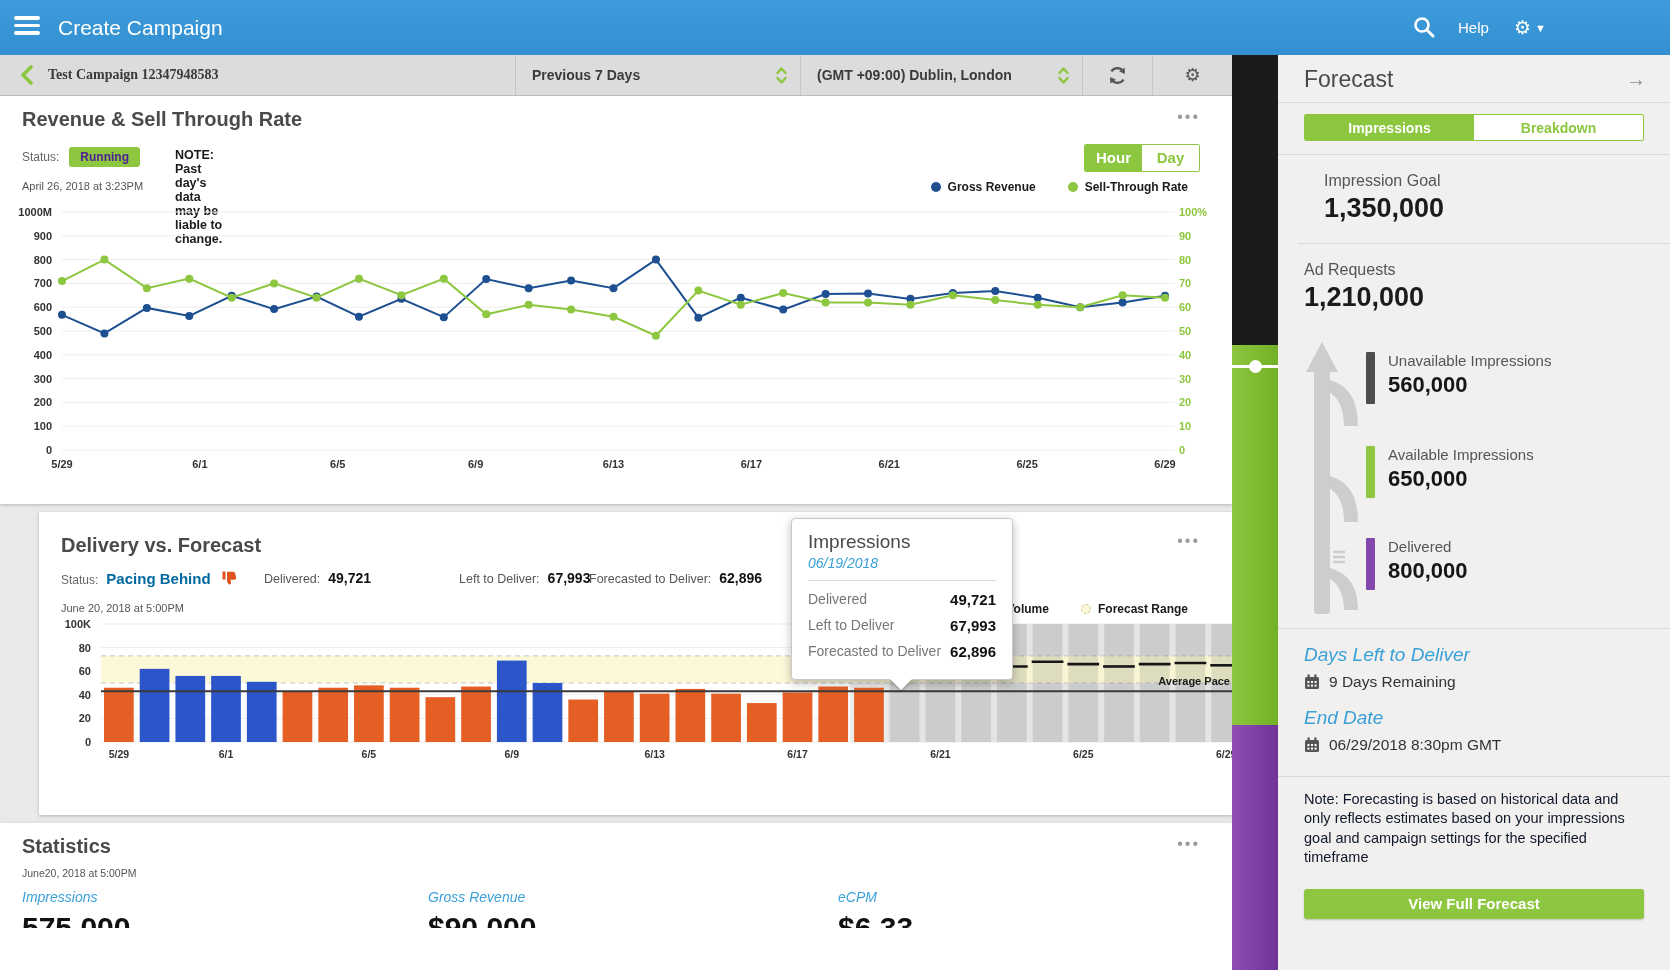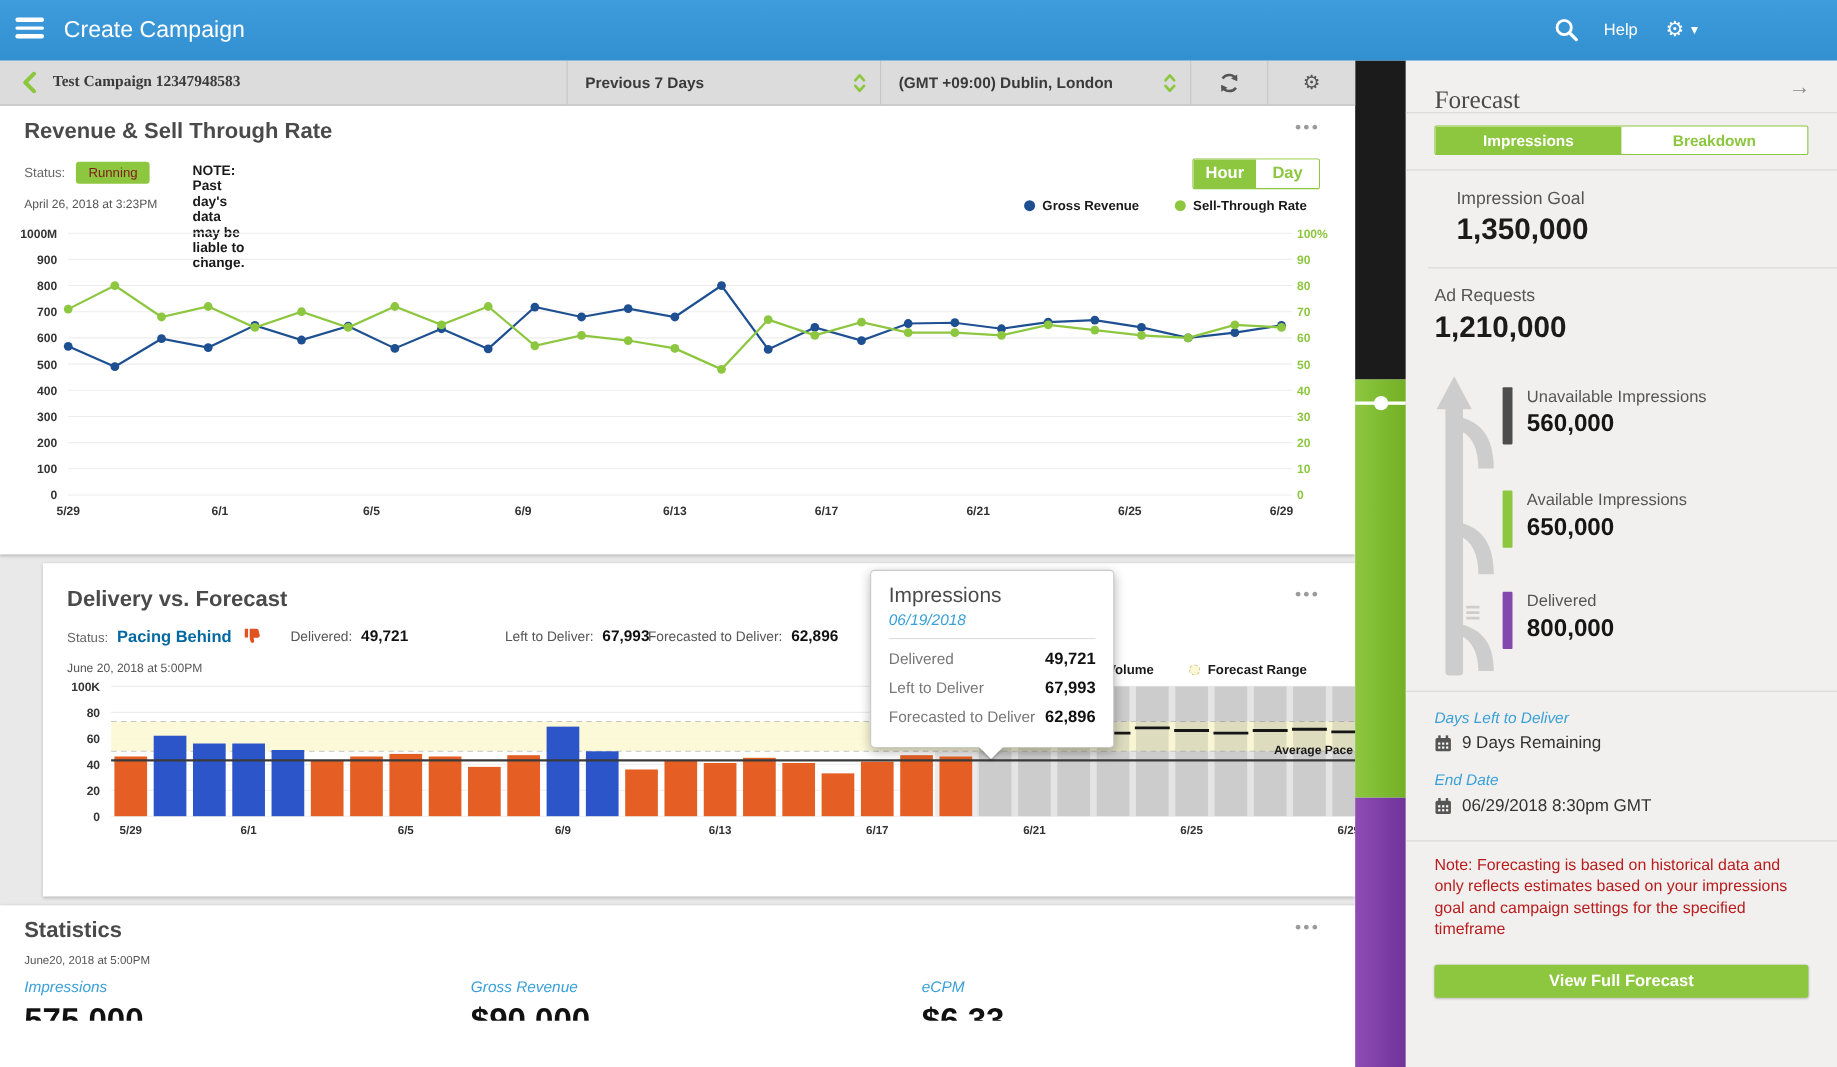--- a/index.html
+++ b/index.html
@@ -37,22 +37,22 @@
 
   
   .main { position:absolute; left:0; top:96px; width:1232px; height:874px; overflow:hidden; }
   .panel { position:relative; background:#fff; box-shadow:0 1px 3px rgba(0,0,0,.22); }
   .panel-1 { height:408px; margin-bottom:8px; }
   .panel-2 { height:303px; margin-bottom:8px;margin-left:39px; }
   .panel-3 { height:220px; }
   .p-title { position:absolute; left:22px; font-size:20px; font-weight:bold; color:#4a4a4a; }
   .menu-dots { position:absolute; right:32px; color:#9a9a9a; font-size:16px; letter-spacing:2px; cursor:pointer; }
   .status-label { font-size:12px; color:#666; }
-  .badge-running { display:inline-block; background:#8dc63f; color:#7f1d1d; font-size:12px;
-    padding:3px 11px; border-radius:3px; margin-left:10px; }
+  .badge-running { display:inline-block; background:#8dc63f; color:#4c1d95; font-size:12px;
+    padding:3px 11px; border-radius:3px; margin-left:10px;font-weight:bold; }
   .note-text { position:absolute; left:153px; top:1px; font-size:12.5px; font-weight:bold; color:#1a1a1a; }
   .toggle { position:absolute; right:32px; top:48px; display:flex; border:1px solid #8dc63f; border-radius:2px; overflow:hidden; }
   .toggle .t-btn { width:57px; height:26px; line-height:26px; text-align:center; font-size:15px; font-weight:bold;
     background:#fff; color:#8dc63f; cursor:pointer; }
   .toggle .t-btn.active { background:#8dc63f; color:#fff; }
   .chart-ts { position:absolute; left:22px; font-size:11px; color:#555; }
   .legend { position:absolute; right:44px; display:flex; gap:32px; align-items:center; }
   .legend .l-item { display:flex; align-items:center; gap:7px; font-size:12px; font-weight:bold; color:#1a1a1a; }
   .dot { width:10px; height:10px; border-radius:50%; }
   .dot-navy { background:#1d4f91; }
@@ -87,41 +87,41 @@
   
   .strip { position:absolute; left:1232px; top:55px; width:46px; height:915px; display:flex; flex-direction:column; }
   .strip .seg-black { height:290px; background:#1b1b1b; }
   .strip .seg-green { height:380px; background:linear-gradient(90deg,#8cc73f,#73b025); position:relative; }
   .strip .seg-purple { flex:1; background:linear-gradient(90deg,#8e4cb4,#6f3399); }
   .strip-marker-line { position:absolute; left:0; top:20px; width:100%; height:3px; background:#fff; }
   .strip-marker-dot { position:absolute; left:17px; top:15px; width:13px; height:13px; border-radius:50%; background:#fff; }
 
   
   .sidebar { position:absolute; left:1278px; top:55px; width:392px; height:915px; background:#f1f0ef; }
-  .sb-header { height:48px; line-height:48px; padding:12px 26px; border-bottom:1px solid #d8d8d8;
-    font-size:23px; color:#4a4a4a; position:relative;font-family:Liberation Serif, serif; }
+  .sb-header { height:48px; line-height:48px; padding:0 26px; border-bottom:1px solid #d8d8d8;
+    font-size:23px; color:#4a4a4a; position:relative; }
   .sb-header .arr { position:absolute; right:24px; top:0; color:#888; font-size:20px; cursor:pointer; }
   .sb-tabs-wrap { padding:11px 26px 13px; border-bottom:1px solid #d8d8d8; }
   .sb-tabs { display:flex; height:27px; border:1px solid #8dc63f; border-radius:2px; overflow:hidden; background:#fff; }
   .sb-tab { flex:1; text-align:center; line-height:26px; font-size:14px; font-weight:bold; color:#8dc63f; cursor:pointer; }
   .sb-tab.active { background:#8dc63f; color:#fff; }
   .sb-sec { padding:17px 26px 19px; }
   .sb-sec.bordered { border-bottom:1px solid #d8d8d8;margin-left:20px; }
   .sb-label { font-size:16px; color:#555; }
   .sb-big { font-size:27px; font-weight:bold; color:#1b1b1b; margin-top:3px; }
   .sb-funnel { position:relative; height:296px; }
   .funnel-arrow { position:absolute; left:22px; top:4px; }
   .f-item { position:absolute; left:88px; display:flex; gap:13px; }
   .f-bar { width:9px; height:52px; border-radius:1px; }
   .f-item .sb-label { font-size:15px; }
   .f-item .f-val { font-size:22px; font-weight:bold; color:#161616; margin-top:3px; }
   .sb-dates { border-top:1px solid #d8d8d8; padding:15px 26px 6px; }
-  .sb-itlabel { font-size:14px; font-style:italic; color:#3aa0d8; }
+  .sb-itlabel { font-size:19px; font-style:italic; color:#3aa0d8; }
   .sb-daterow { display:flex; align-items:center; gap:9px; margin:7px 0 16px; font-size:15.5px; color:#333; }
-  .sb-note { border-top:1px solid #d8d8d8; padding:13px 26px 12px; font-size:14.5px; color:#b91c1c; line-height:1.33; }
+  .sb-note { border-top:1px solid #d8d8d8; padding:13px 26px 12px; font-size:14.5px; color:#0f172a; line-height:1.33; }
   .sb-btn { margin:10px 26px; height:30px; line-height:30px; text-align:center; background:#8dc63f;
     color:#fff; font-size:15px; font-weight:bold; border-radius:3px; cursor:pointer; box-shadow:0 1px 2px rgba(0,0,0,.2); }
 </style>
 </head>
 <body>
 
 <div class="app-header">
   <div class="hamburger">
       <i></i>
       <i></i>

